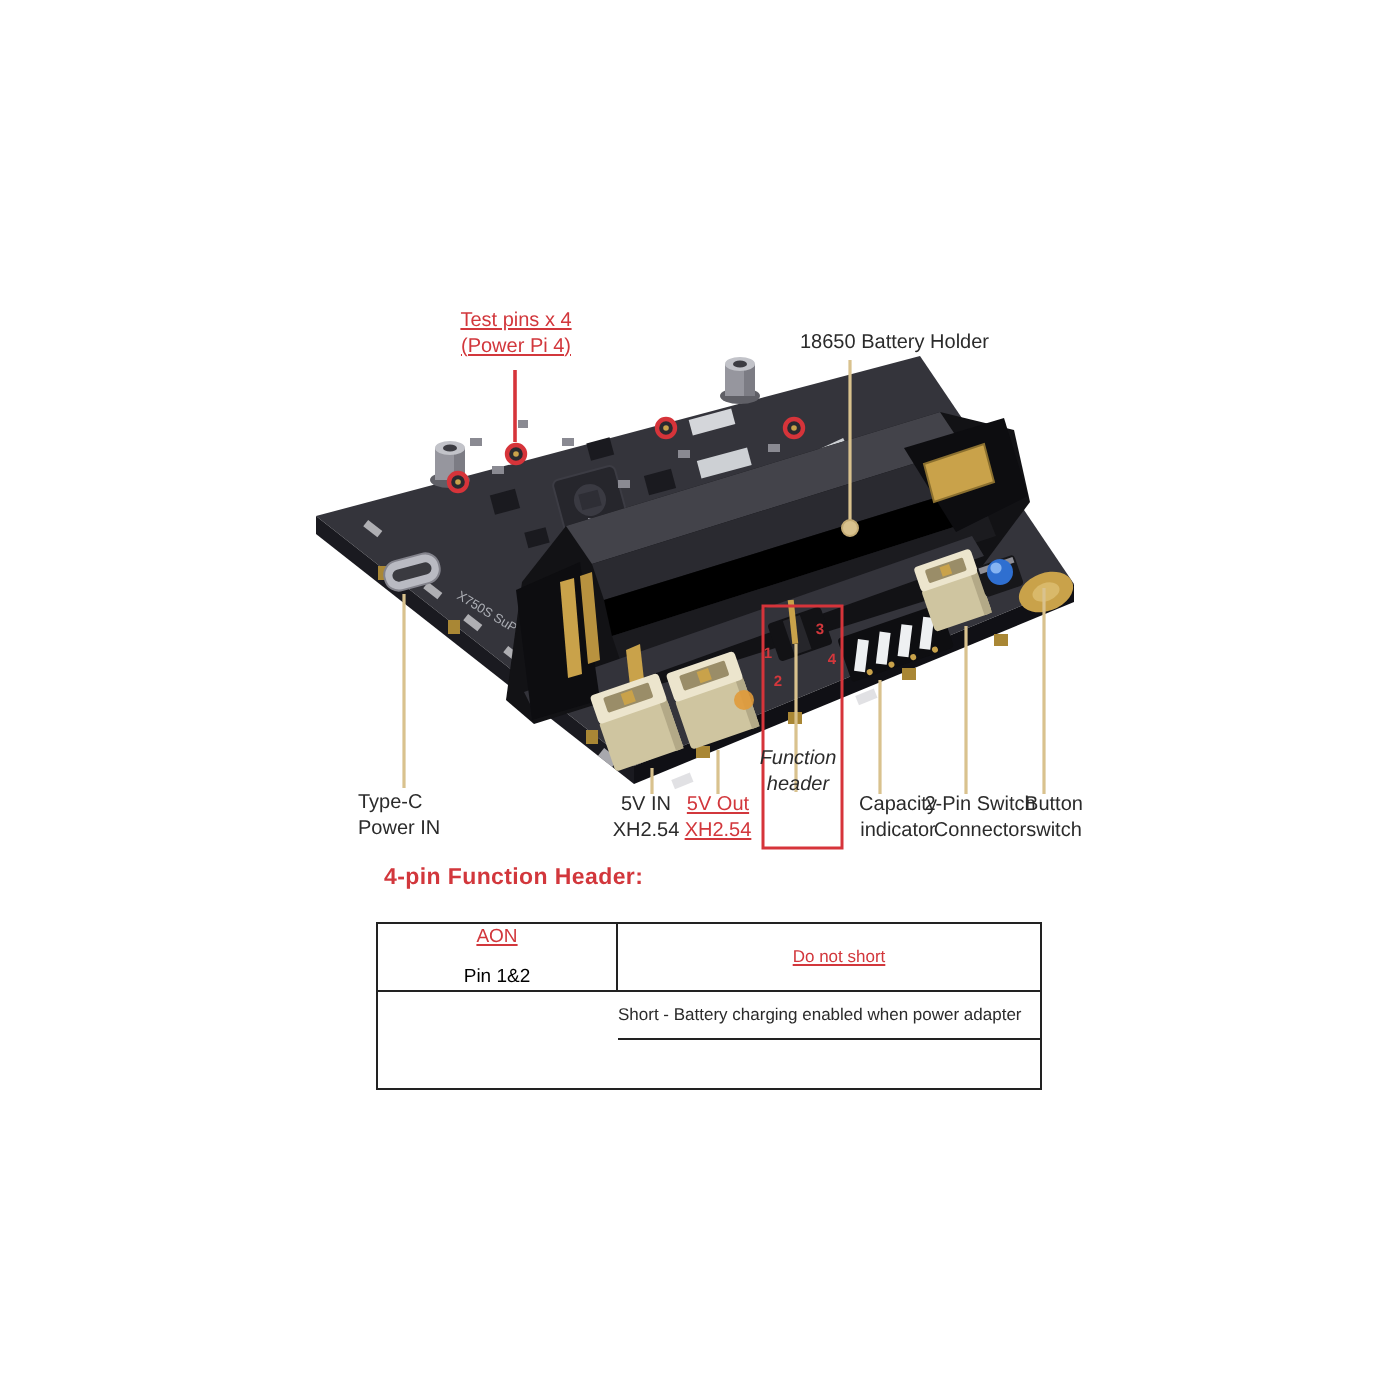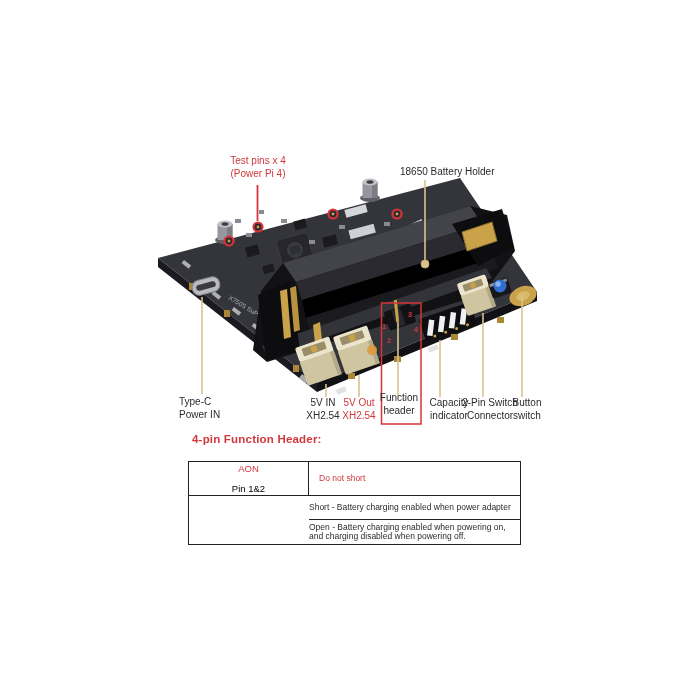--- a/index.html
+++ b/index.html
@@ -2,30 +2,30 @@
 <html><head>
 <meta charset="utf-8">
 <style>
   html,body{margin:0;padding:0;background:#fff;}
   #stage{position:relative;width:700px;height:700px;background:#ffffff;overflow:hidden;
          font-family:"Liberation Sans",sans-serif;}
   #photo-svg{position:absolute;left:0;top:0;width:700px;height:700px;}
   .lbl{position:absolute;font-size:10px;line-height:12.5px;color:#2b2b2b;
        text-align:center;white-space:nowrap;}
   .lbl div{white-space:nowrap;}
-  .red{color:#d2373c;}
+  .red{color:#d2373c;text-decoration:underline;}
   .left{text-align:left;}
   .ann-title{position:absolute;left:192px;top:433px;font-size:11.5px;font-weight:bold;
              color:#d2373c;letter-spacing:.2px;}
   .ftable{position:absolute;left:188px;top:461px;width:333px;display:grid;
           grid-template-columns:120px 1fr;grid-template-rows:34px 24px 24px;
           border:1.6px solid #222;box-sizing:border-box;background:#fff;}
   .cell{box-sizing:border-box;border-right:1.3px solid #222;border-bottom:1.3px solid #222;
         display:flex;flex-direction:column;justify-content:center;}
-  .cell.no-r{border-right:none;}
+  .cell.no-r{border-right:none;text-align:center;}
   .cell.no-b{border-bottom:none;}
   .c-head{align-items:center;font-size:9.5px;line-height:13px;}
   .c-desc{font-size:8.5px;line-height:9.5px;color:#2b2b2b;}
   .c-desc.pad{padding-left:10px;}
   .c-desc.ctr{text-align:left;}
   .svgtext{font-family:"Liberation Sans",sans-serif;}
 </style>
 </head>
 <body>
 
@@ -253,21 +253,21 @@
   <div class="lbl" style="left:293px;top:397px;width:60px;">
     <div>5V IN</div>
     <div>XH2.54</div>
   </div>
 
   <div class="lbl red" style="left:330px;top:397px;width:58px;">
     <div>5V Out</div>
     <div>XH2.54</div>
   </div>
 
-  <div class="lbl" style="left:370px;top:392px;width:58px;">
+  <div class="lbl" style="left:370px;top:374px;width:58px;font-style:italic;">
     <div>Function</div>
     <div>header</div>
   </div>
 
   <div class="lbl" style="left:412px;top:397px;width:74px;">
     <div>Capacity</div>
     <div>indicator</div>
   </div>
 
   <div class="lbl" style="left:451px;top:397px;width:78px;">
@@ -286,19 +286,15 @@
     <div class="cell c-head" style="grid-column:1;grid-row:1;justify-content:space-between;">
       <div class="red">AON</div>
       <div>Pin 1&amp;2</div>
     </div>
     <div class="cell c-desc pad no-r" style="grid-column:2;grid-row:1;">
       <div class="red">Do not short</div>
     </div>
     <div class="cell c-desc ctr no-r" style="grid-column:2;grid-row:2;">
       <div>Short - Battery charging enabled when power adapter</div>
     </div>
-    <div class="cell c-desc ctr no-r no-b" style="grid-column:2;grid-row:3;">
-      <div>Open - Battery charging enabled when powering on,</div>
-      <div>and charging disabled when powering off.</div>
-    </div>
   </div>
 
 </div>
 
 </body></html>

